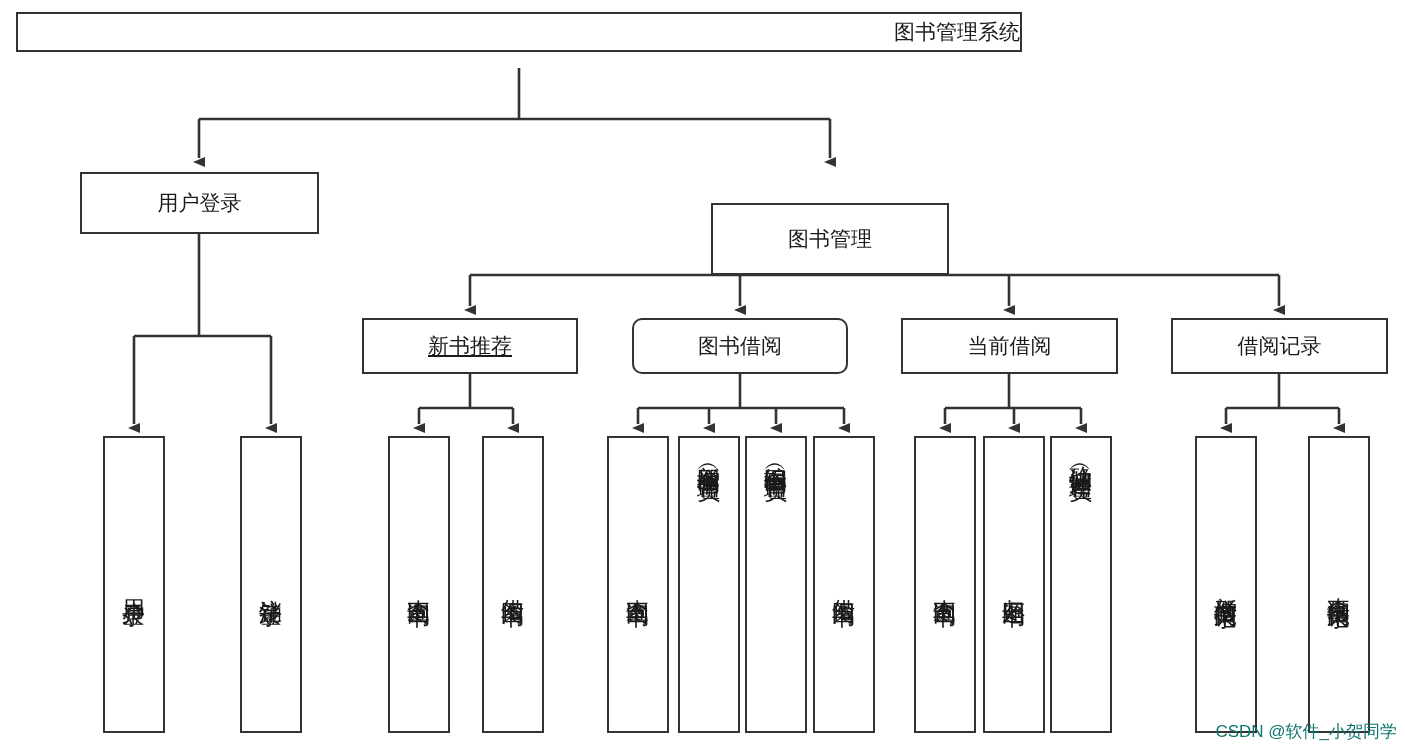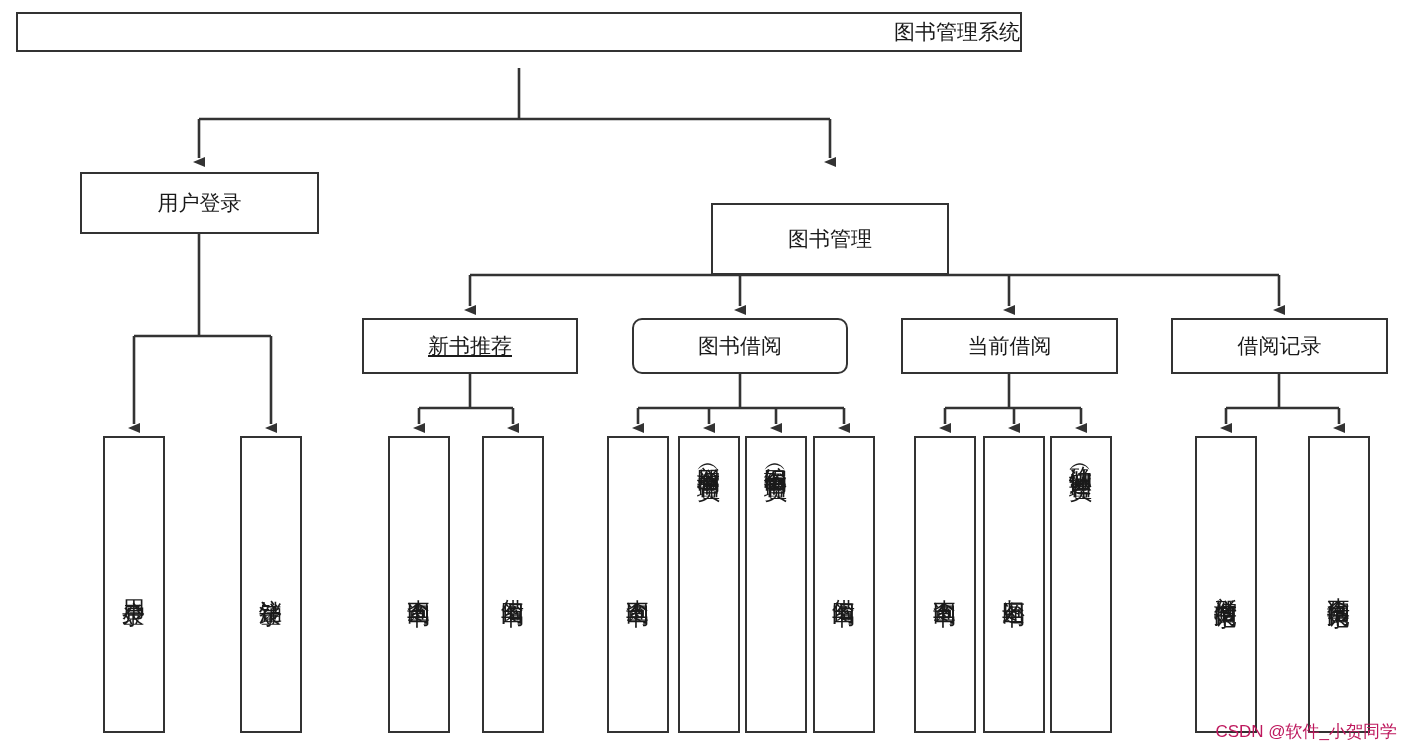--- a/index.html
+++ b/index.html
@@ -60,21 +60,21 @@
     margin-bottom: auto;
   }
   .node.vert.top {
     align-items: flex-start;
   }
   .watermark {
     position: absolute;
     right: 8px;
     bottom: 4px;
     font-size: 17px;
-    color: #be185d;
+    color: #0f766e;
     white-space: nowrap;
     user-select: none;
   }
 </style>
 </head>
 <body>
 
 <div id="canvas">
 
   <svg class="edges" viewBox="0 0 1405 747" xmlns="http://www.w3.org/2000/svg">

